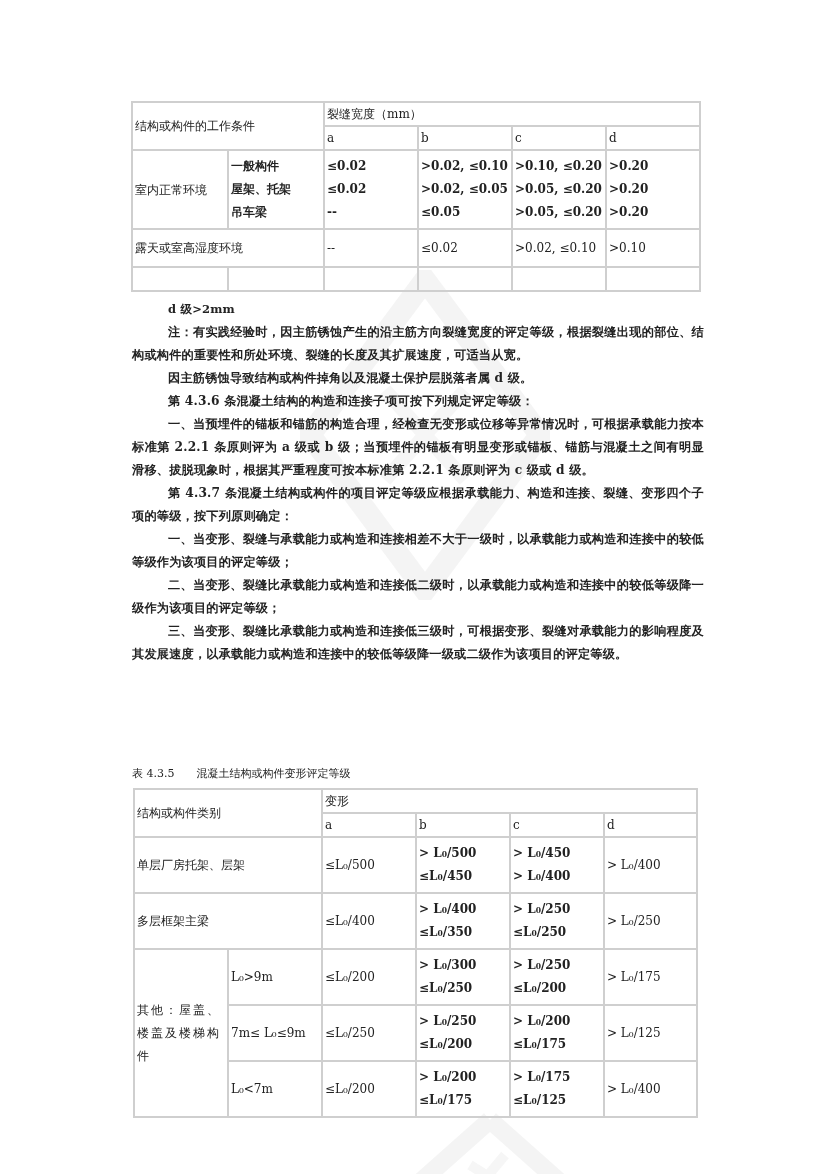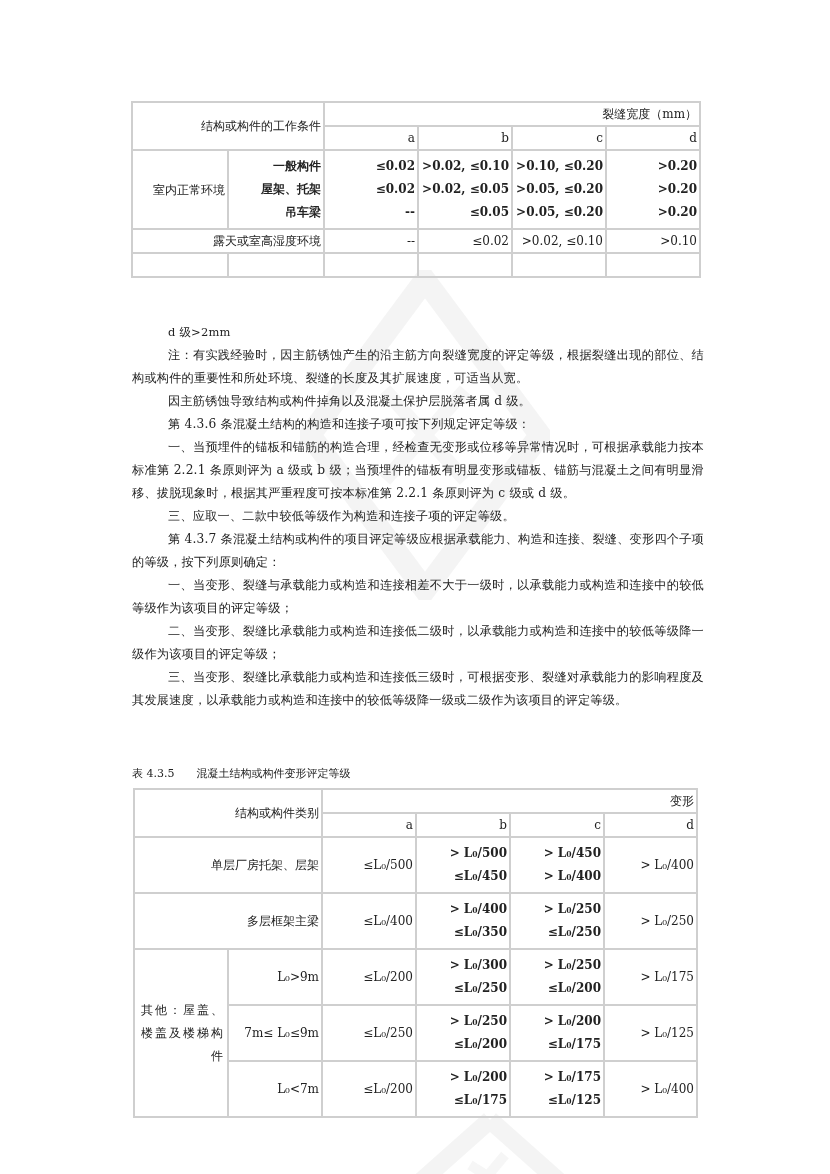--- a/index.html
+++ b/index.html
@@ -10,21 +10,21 @@
   }
   .watermark {
     position: absolute; pointer-events: none; opacity: 0.55;
   }
   .tbl {
     position: absolute; border-collapse: collapse; table-layout: fixed;
     font-size: 12px; line-height: 1;
   }
   .tbl td {
     border: 2px solid #cfcfcf; padding: 4px 2px; vertical-align: middle;
-    white-space: nowrap; overflow: hidden; text-align: right;
+    white-space: nowrap; overflow: hidden;
   }
   .tbl .stack span { display: block; line-height: 23px; font-weight: bold; }
   .para {
     position: absolute; left: 132px; width: 572px;
     font-size: 12.2px; line-height: 23px; letter-spacing: 0.2px;
     text-align: justify;
   }
   .para p { margin: 0; text-indent: 36px; }
   .caption { position: absolute; left: 132px; top: 764px; font-size: 11px; line-height: 20px; }
   .caption span + span { margin-left: 22px; }
@@ -82,45 +82,44 @@
       <span>&gt;0.10, ≤0.20</span>
       <span>&gt;0.05, ≤0.20</span>
       <span>&gt;0.05, ≤0.20</span>
     </td>
     <td class="stack">
       <span>&gt;0.20</span>
       <span>&gt;0.20</span>
       <span>&gt;0.20</span>
     </td>
   </tr>
-  <tr style="height:24px">
+  <tr style="height:38px">
     <td colspan="2">露天或室高湿度环境</td>
     <td>--</td>
     <td>≤0.02</td>
     <td>&gt;0.02, ≤0.10</td>
     <td>&gt;0.10</td>
   </tr>
   <tr style="height:24px">
     <td></td>
     <td></td>
     <td></td>
     <td></td>
     <td></td>
     <td></td>
   </tr>
 </tbody>
   </table>
 
-<div class="para" style="top:321px;">
+<div class="para" style="top:298px;font-weight:bold;">
   <p style="font-size:11.5px">d 级&gt;2mm</p>
   <p>注：有实践经验时，因主筋锈蚀产生的沿主筋方向裂缝宽度的评定等级，根据裂缝出现的部位、结构或构件的重要性和所处环境、裂缝的长度及其扩展速度，可适当从宽。</p>
   <p>因主筋锈蚀导致结构或构件掉角以及混凝土保护层脱落者属 d 级。</p>
   <p>第 4.3.6 条混凝土结构的构造和连接子项可按下列规定评定等级：</p>
   <p>一、当预埋件的锚板和锚筋的构造合理，经检查无变形或位移等异常情况时，可根据承载能力按本标准第 2.2.1 条原则评为 a 级或 b 级；当预埋件的锚板有明显变形或锚板、锚筋与混凝土之间有明显滑移、拔脱现象时，根据其严重程度可按本标准第 2.2.1 条原则评为 c 级或 d 级。</p>
-  <p>三、应取一、二款中较低等级作为构造和连接子项的评定等级。</p>
   <p>第 4.3.7 条混凝土结构或构件的项目评定等级应根据承载能力、构造和连接、裂缝、变形四个子项的等级，按下列原则确定：</p>
   <p>一、当变形、裂缝与承载能力或构造和连接相差不大于一级时，以承载能力或构造和连接中的较低等级作为该项目的评定等级；</p>
   <p>二、当变形、裂缝比承载能力或构造和连接低二级时，以承载能力或构造和连接中的较低等级降一级作为该项目的评定等级；</p>
   <p>三、当变形、裂缝比承载能力或构造和连接低三级时，可根据变形、裂缝对承载能力的影响程度及其发展速度，以承载能力或构造和连接中的较低等级降一级或二级作为该项目的评定等级。</p>
 </div>
 
 <div class="caption">
   <span>表 4.3.5</span><span>混凝土结构或构件变形评定等级</span>
 </div>
 

